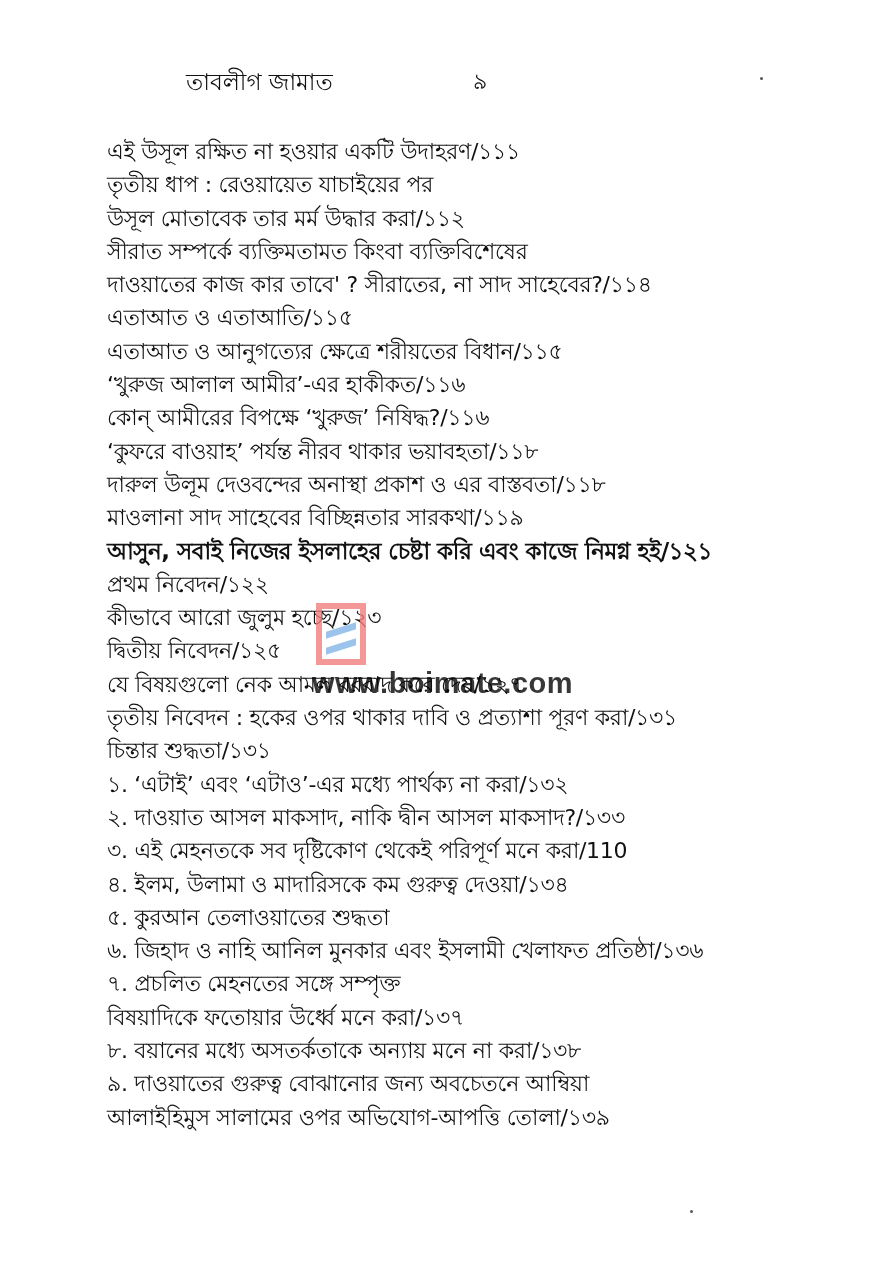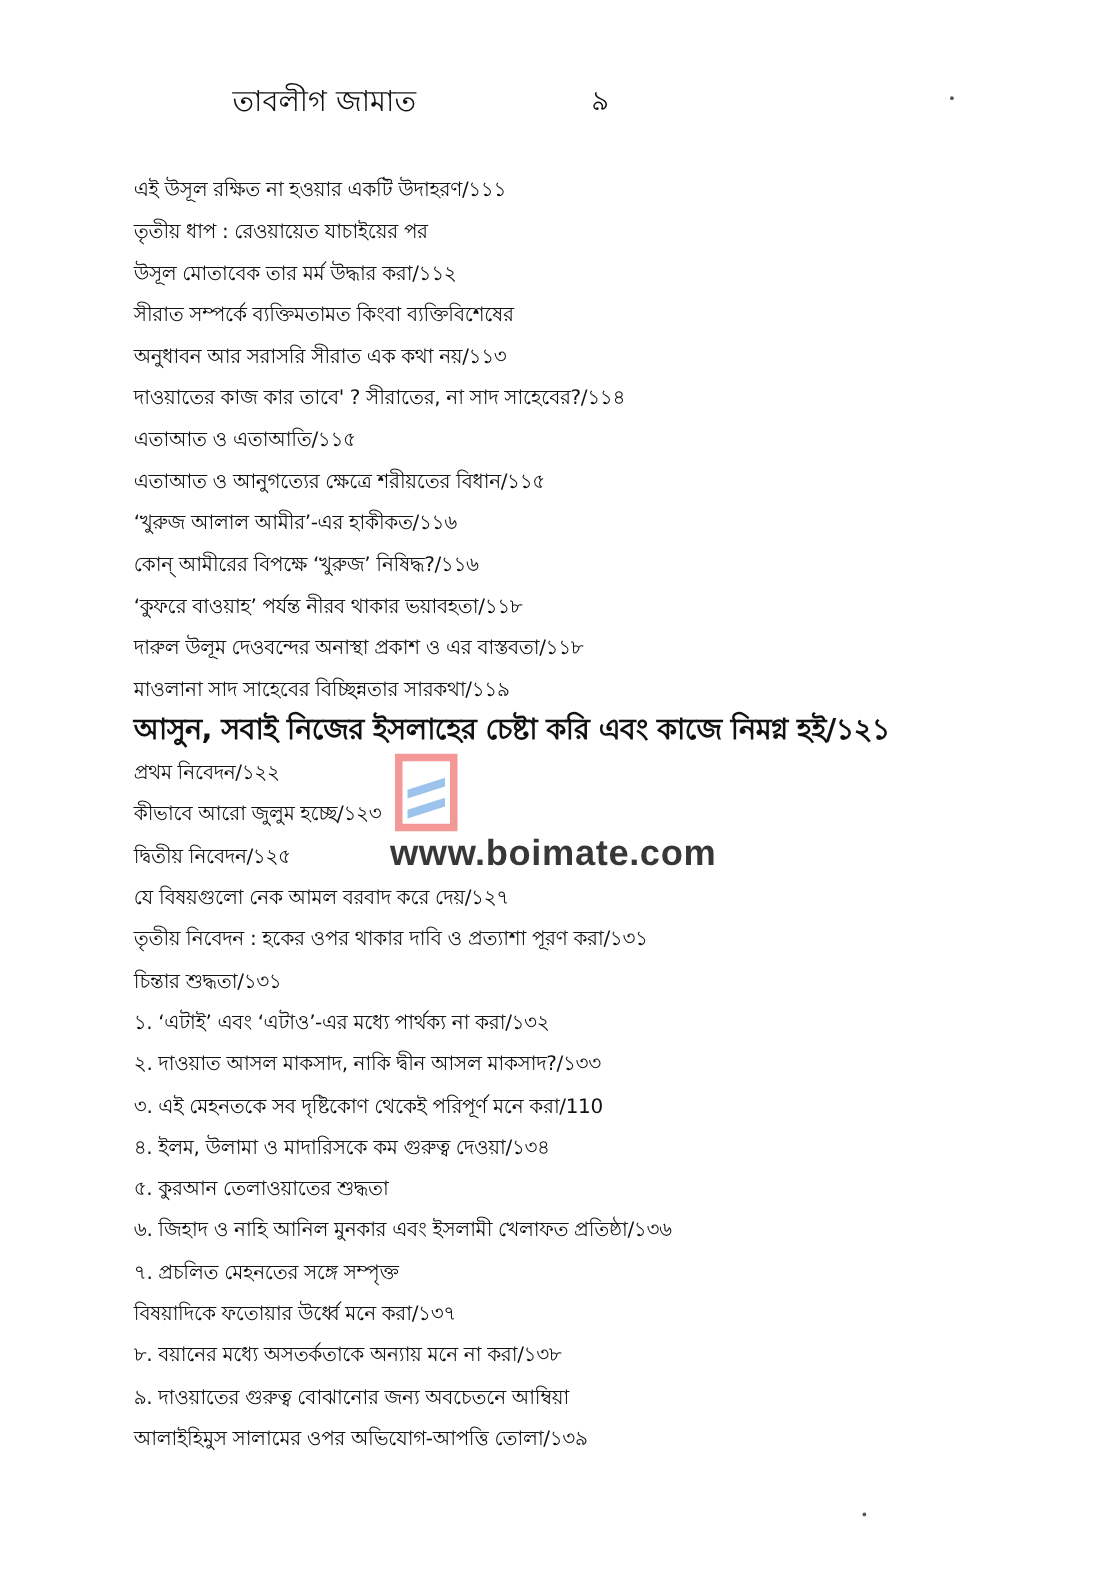--- a/index.html
+++ b/index.html
@@ -18,21 +18,21 @@
     }
     .page-number {
       position: absolute; left: 473px; top: 0;
       font-size: 22px; line-height: 34px;
     }
     .toc {
       position: absolute; left: 107px; top: 118px; width: 760px;
       margin: 0; padding: 0; list-style: none;
     }
     .toc-line {
-      height: 33.3px; line-height: 33px; font-size: 16px; white-space: nowrap;
+      height: 33.3px; line-height: 33px; font-size: 22px; white-space: nowrap;
       letter-spacing: -0.3px;
     }
     .toc-line.bold { font-weight: bold; font-size: 23px; letter-spacing: -0.5px; }
     .watermark {
       position: absolute; left: 316px; top: 578px; width: 270px; height: 112px;
       pointer-events: none; opacity: 0.78;
     }
     .wm-icon {
       position: absolute; left: 0; top: 8px; width: 50px; height: 62px;
       border: 6px solid #f27a7a; box-sizing: border-box; background: #fff0;
@@ -64,21 +64,20 @@
   <div class="header">
     <span class="running-title">তাবলীগ জামাত</span>
     <span class="page-number">৯</span>
   </div>
 
   <ul class="toc">
     <li class="toc-line">এই উসূল রক্ষিত না হওয়ার একটি উদাহরণ/১১১</li>
     <li class="toc-line">তৃতীয় ধাপ : রেওয়ায়েত যাচাইয়ের পর</li>
     <li class="toc-line">উসূল মোতাবেক তার মর্ম উদ্ধার করা/১১২</li>
     <li class="toc-line">সীরাত সম্পর্কে ব্যক্তিমতামত কিংবা ব্যক্তিবিশেষের</li>
-    <li class="toc-line">অনুধাবন আর সরাসরি সীরাত এক কথা নয়/১১৩</li>
     <li class="toc-line">দাওয়াতের কাজ কার তাবে' ? সীরাতের, না সাদ সাহেবের?/১১৪</li>
     <li class="toc-line">এতাআত ও এতাআতি/১১৫</li>
     <li class="toc-line">এতাআত ও আনুগত্যের ক্ষেত্রে শরীয়তের বিধান/১১৫</li>
     <li class="toc-line">‘খুরুজ আলাল আমীর’-এর হাকীকত/১১৬</li>
     <li class="toc-line">কোন্ আমীরের বিপক্ষে ‘খুরুজ’ নিষিদ্ধ?/১১৬</li>
     <li class="toc-line">‘কুফরে বাওয়াহ’ পর্যন্ত নীরব থাকার ভয়াবহতা/১১৮</li>
     <li class="toc-line">দারুল উলূম দেওবন্দের অনাস্থা প্রকাশ ও এর বাস্তবতা/১১৮</li>
     <li class="toc-line">মাওলানা সাদ সাহেবের বিচ্ছিন্নতার সারকথা/১১৯</li>
     <li class="toc-line bold">আসুন, সবাই নিজের ইসলাহের চেষ্টা করি এবং কাজে নিমগ্ন হই/১২১</li>
     <li class="toc-line">প্রথম নিবেদন/১২২</li>

